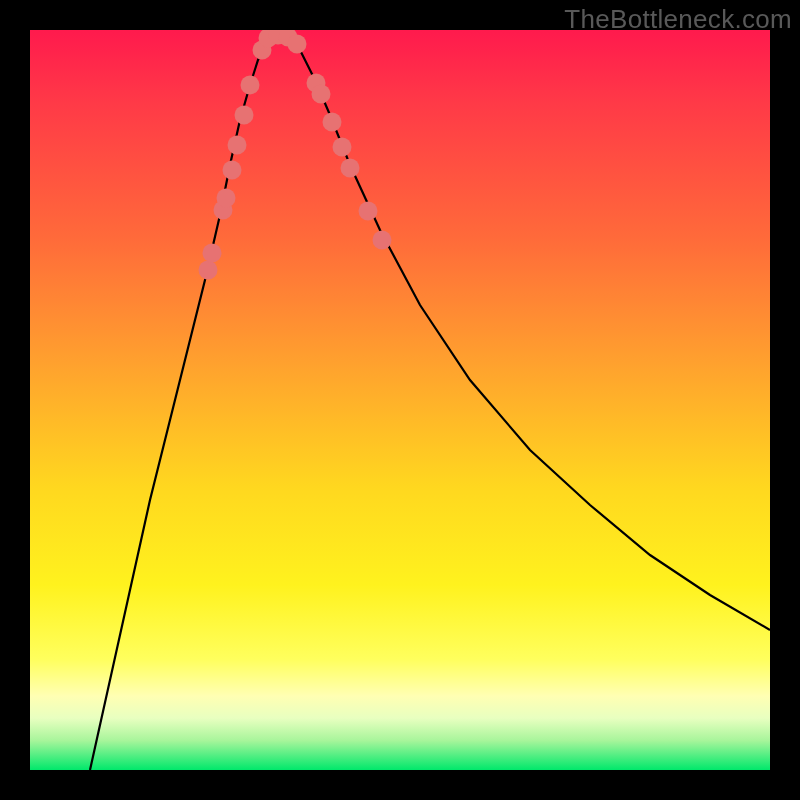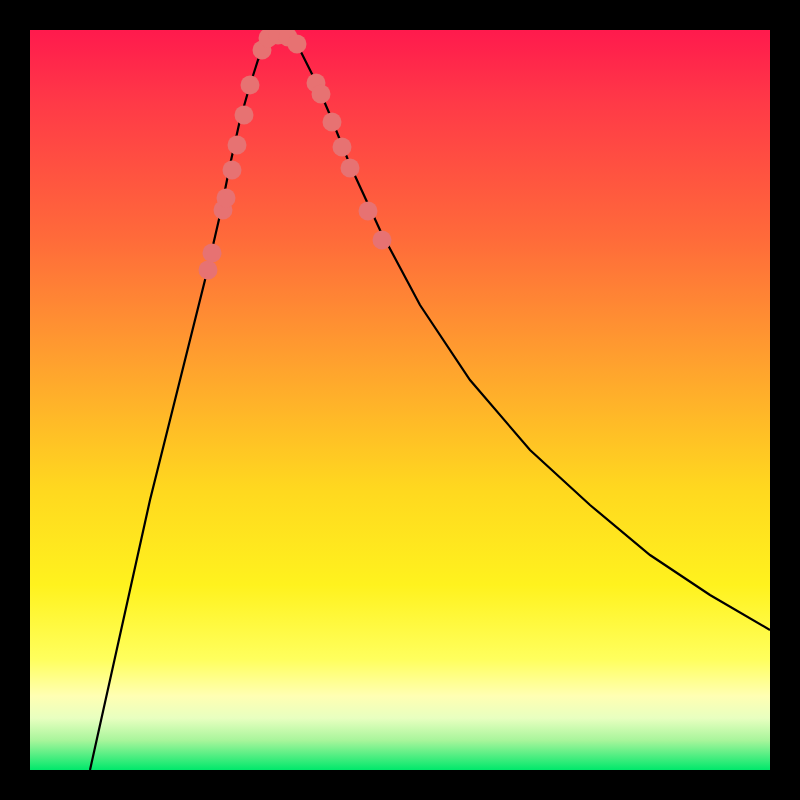--- a/index.html
+++ b/index.html
@@ -61,20 +61,21 @@
     letter-spacing: 0.3px;
     font-weight: 400;
     user-select: none;
   }
 </style>
 </head>
 <body>
 
 <div class="outer">
 
+  <div class="watermark">TheBottleneck.com</div>
 
   <div class="plot">
     <div class="gradient"></div>
 
     <svg class="curves" viewBox="0 0 740 740" preserveAspectRatio="none">
       <g>
         <path id="left-branch-path" fill="none" stroke="#000" stroke-width="2.2" d="M60 740 L80 650 L100 560 L120 470 L140 390 L160 310 L175 250 L190 185 L200 135 L210 90 L220 55 L228 30 L235 15 L240 5"></path>
         <path id="right-branch-path" fill="none" stroke="#000" stroke-width="2.2" d="M260 5 L270 20 L285 50 L300 85 L320 135 L350 200 L390 275 L440 350 L500 420 L560 475 L620 525 L680 565 L740 600"></path>
       </g>
       <g id="dot-layer">

